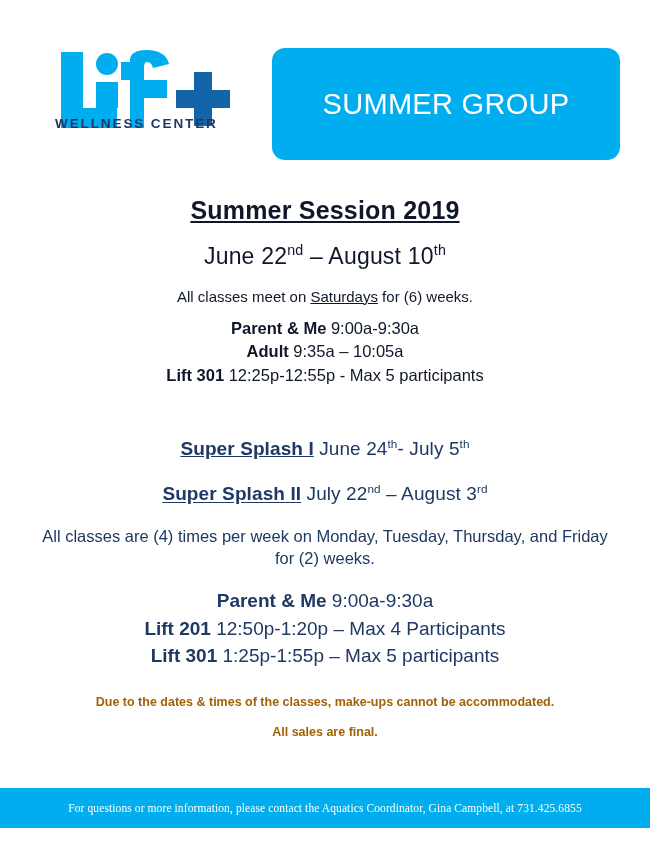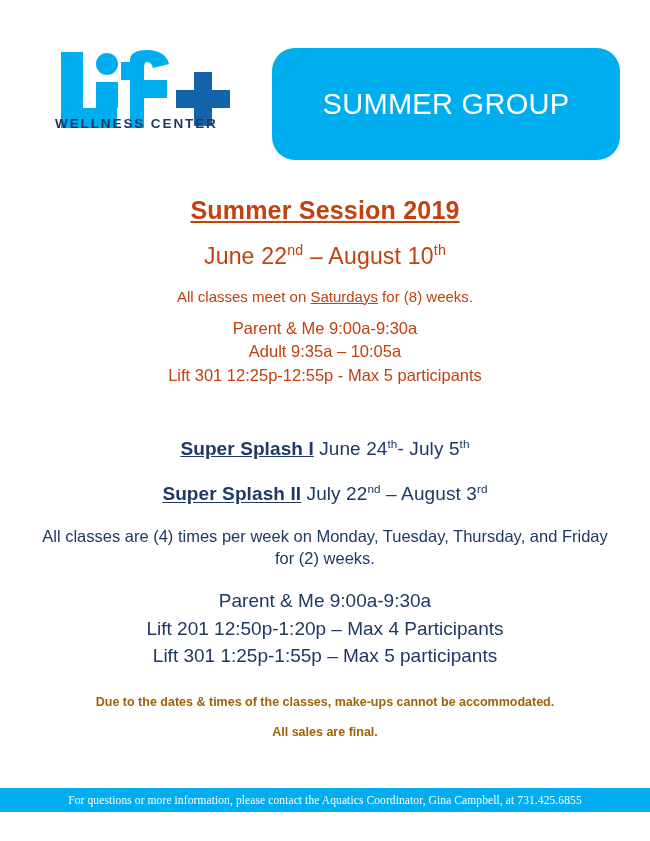--- a/index.html
+++ b/index.html
@@ -47,39 +47,39 @@
     font-family: "Liberation Sans", sans-serif;
   }
 
   .banner {
     position: absolute;
     left: 272px;
     top: 48px;
     width: 348px;
     height: 112px;
     background: #00AEEF;
-    border-radius: 23px;
+    border-radius: 13px;
     color: #ffffff;
     display: flex;
     flex-direction: column;
     align-items: center;
     justify-content: center;
     font-size: 29px;
     line-height: 1.45;
     letter-spacing: 0.3px;
   }
   .banner-line { display: block; }
 
   
   .content {
     padding: 0 20px;
     text-align: center;
   }
 
-  .purple { color: #c2410c; }
+  .purple { color: #0f172a; }
   .navy   { color: #1F3864; }
   .black  { color: #a16207; }
 
   .session-title {
     font-size: 25px;
     font-weight: bold;
     text-decoration: underline;
     margin-top: 26px;
     letter-spacing: 0.2px;
   }
@@ -95,21 +95,21 @@
     margin-top: 18px;
   }
   .u { text-decoration: underline; }
 
   .class-list {
     margin-top: 12px;
     font-size: 16.5px;
     line-height: 1.42;
   }
   .class-row { white-space: nowrap; }
-  .class-name { font-weight: normal; text-align: right; }
+  .class-name { font-weight: bold; text-align: right; }
 
   .splash-heading {
     font-size: 19px;
     margin-top: 0;
     letter-spacing: 0.1px;
   }
   .splash-heading .lbl {
     font-weight: bold;
     text-decoration: underline;
   }
@@ -135,21 +135,21 @@
     margin-top: 25px;
   }
   .note-2 { margin-top: 16px; }
 
   
   .footer-bar {
     position: absolute;
     left: 0;
     top: 788px;
     width: 650px;
-    height: 24px;
+    height: 40px;
     background: #00AEEF;
     color: #ffffff;
     display: flex;
     align-items: center;
     justify-content: center;
     font-family: "Liberation Serif", serif;
     font-size: 11.5px;
     letter-spacing: 0.1px;
   }
 </style>
@@ -185,21 +185,21 @@
 
 <div class="content">
 
   <div class="session-title purple">Summer Session 2019</div>
 
   <div class="session-dates purple">
     <span>June 22</span><sup>nd</sup><span> – August 10</span><sup>th</sup>
   </div>
 
   <div class="meets-line purple">
-    <span>All classes meet on </span><span class="u">Saturdays</span><span> for (8) weeks.</span>
+    <span>All classes meet on </span><span class="u">Saturdays</span><span> for (6) weeks.</span>
   </div>
 
   <div class="class-list purple">
     <div class="class-row"><span class="class-name">Parent &amp; Me</span><span> 9:00a-9:30a</span></div>
     <div class="class-row"><span class="class-name">Adult</span><span> 9:35a – 10:05a</span></div>
     <div class="class-row"><span class="class-name">Lift 301</span><span> 12:25p-12:55p - Max 5 participants</span></div>
   </div>
 
   <div class="splash-heading splash-1 navy">
     <span class="lbl">Super Splash I</span><span> June 24</span><sup>th</sup><span>- July 5</span><sup>th</sup>

